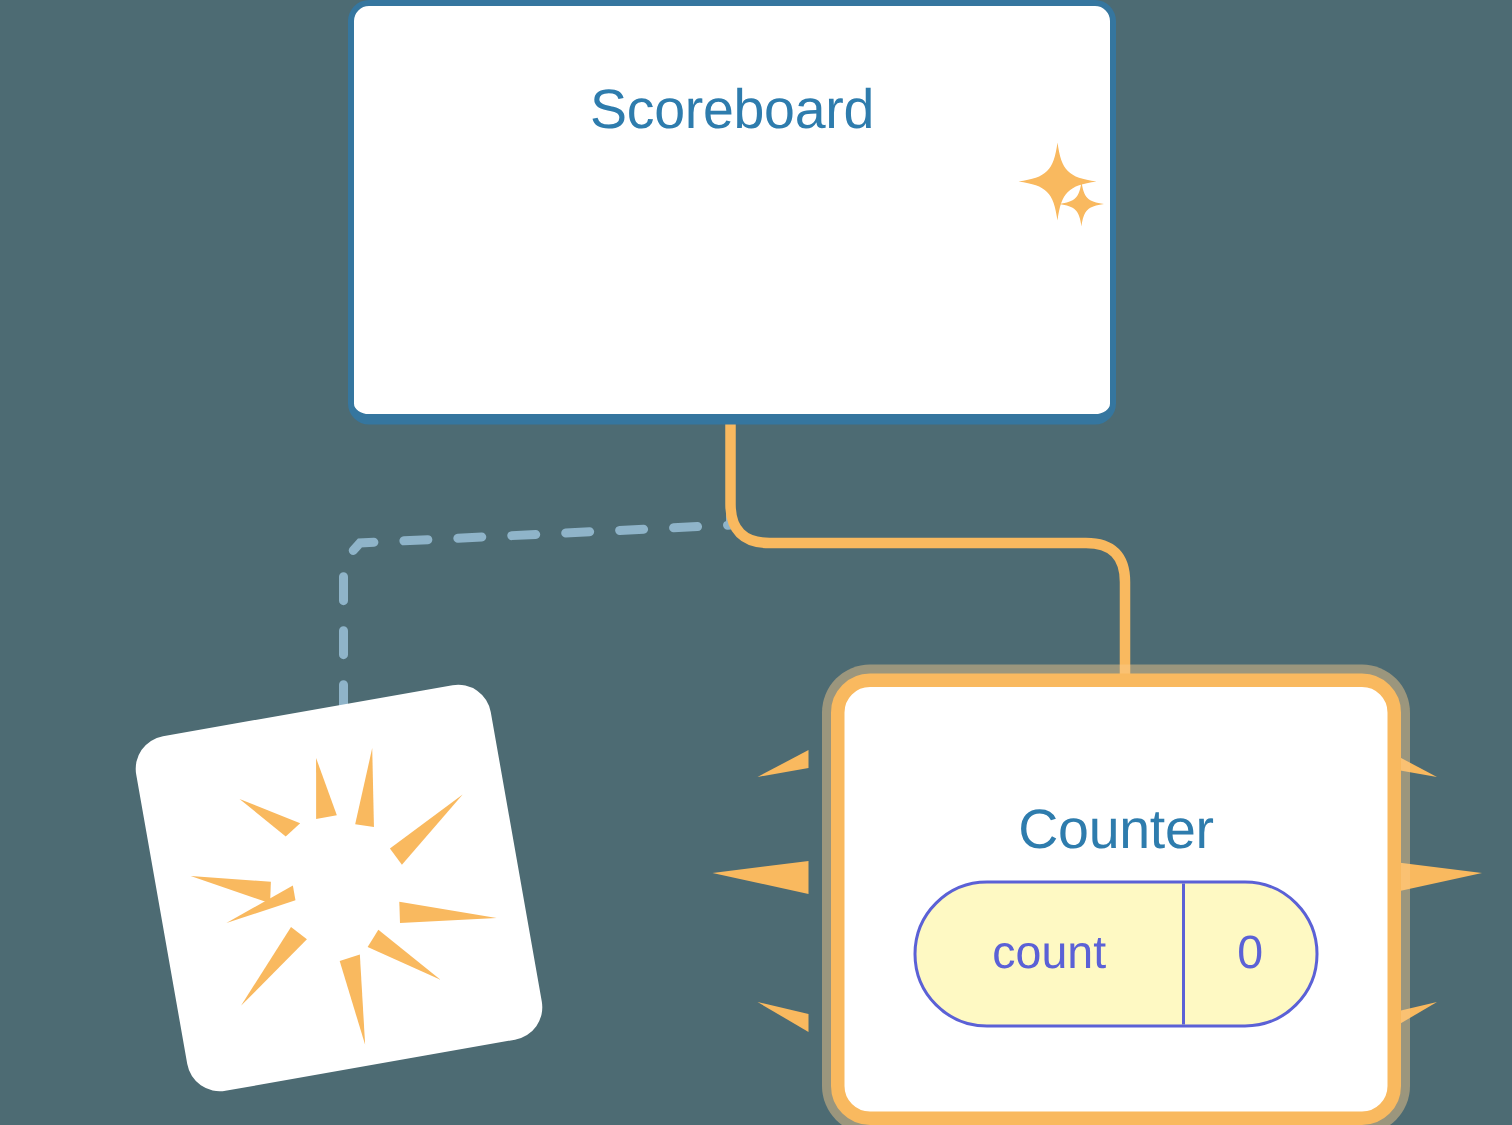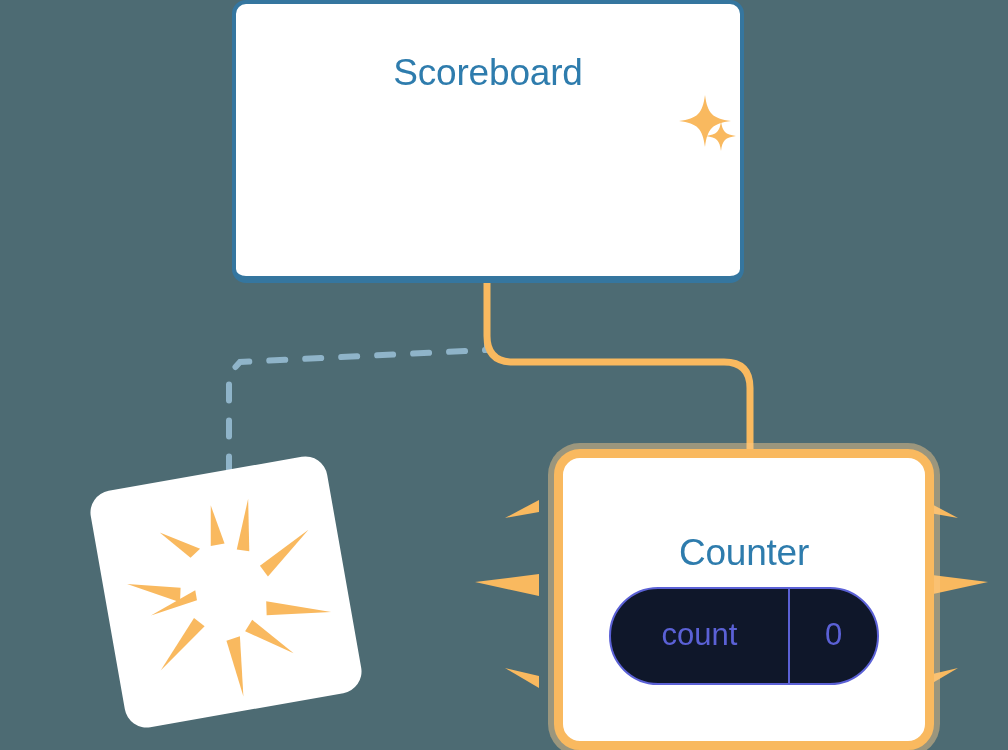--- a/index.html
+++ b/index.html
@@ -135,21 +135,21 @@
   .counter-card .card-title {
     margin-top: 76px;
   }
 
   .pill-cool {
     left: 609px;
     top: 587px;
     width: 270px;
     height: 98px;
     border-radius: 49px;
-    background: #0f172a;
+    background: #fef9c3;
     border: 2px solid #5b61d6;
     z-index: 4;
   }
   .pill-cool .pill-key,
   .pill-cool .pill-val {
     display: flex;
     align-items: center;
     justify-content: center;
     color: #5b61d6;
     font-size: 31px;

